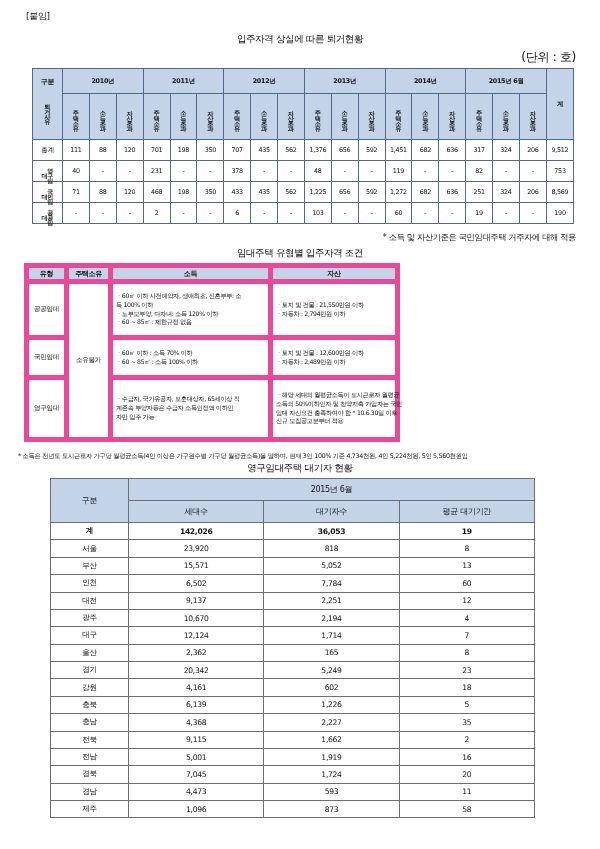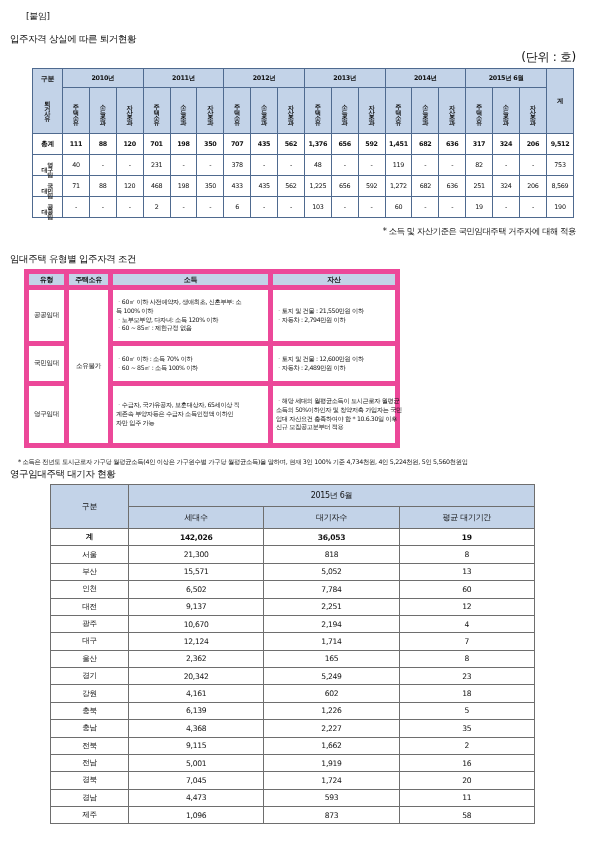--- a/index.html
+++ b/index.html
@@ -17,21 +17,21 @@
 
   .page { padding: 6px 10px 0 10px; position: relative; }
 
   .attach-tag {
     font-size: 9px;
     margin: 4px 0 0 16px;
     letter-spacing: -0.3px;
   }
 
   .tbl-title {
-    text-align: left;
+    text-align: center;
     font-size: 9.5px;
     margin: 10px 0 3px 0;
     letter-spacing: -0.4px;
   }
   .unit-note {
     text-align: right;
     font-size: 12px;
     margin: 0 14px 2px 0;
     letter-spacing: -0.3px;
   }
@@ -52,36 +52,36 @@
     letter-spacing: -0.3px;
   }
   table.t1 thead th {
     background: #c3d3e8;
     font-weight: bold;
     height: 11px;
   }
   table.t1 thead th.tall {
     height: 46px;
   }
-  table.t1 thead th.grp { height: 19px; }
+  table.t1 thead th.grp { height: 25px; }
   .vtext {
     writing-mode: vertical-rl;
     text-orientation: upright;
     display: inline-block;
     line-height: 0.95;
     font-size: 6.2px;
     letter-spacing: -1px;
   }
   .vstack { display:flex; justify-content:center; align-items:center; height:100%; }
   table.t1 tbody td { height: 21px; background:#ffffff; }
   table.t1 tbody td.rowhead {
     background: #ffffff;
     font-weight: bold;
   }
-  table.t1 tbody tr.total td { font-weight: bold; }
+  table.t1 tbody tr.total td { font-weight: normal; }
   .c-narrow { width: 22px; }
   .c-sum { width: 27px; }
   .c-head { width: 30px; }
 
   
   .note-right {
     text-align: right;
     font-size: 8.3px;
     margin: 8px 14px 0 0;
     letter-spacing: -0.4px;
@@ -381,21 +381,21 @@
             <td class="c-narrow">-</td>
             <td class="c-narrow">-</td>
             <td class="c-sum">190</td>
           </tr>
         </tbody>
     </table>
   </div>
 
   <div class="note-right">* 소득 및 자산기준은 국민임대주택 거주자에 대해 적용</div>
 
-  <div class="tbl-title" style="margin-top:16px;">임대주택 유형별 입주자격 조건</div>
+  <div class="tbl-title" style="margin-top:4px;">임대주택 유형별 입주자격 조건</div>
 
   <div class="t2-wrap">
     <table class="t2">
       <thead>
         <tr>
           <th style="width:40px;">유형</th>
           <th style="width:44px;">주택소유</th>
           <th style="width:160px;">소득</th>
           <th>자산</th>
         </tr>
@@ -463,21 +463,21 @@
       </thead>
       <tbody id="t3-body">
           <tr class="sum">
             <td class="region">계</td>
             <td class="">142,026</td>
             <td class="">36,053</td>
             <td class="">19</td>
           </tr>
           <tr>
             <td class="region">서울</td>
-            <td class="">21,300</td>
+            <td class="">23,920</td>
             <td class="">818</td>
             <td class="">8</td>
           </tr>
           <tr>
             <td class="region">부산</td>
             <td class="">15,571</td>
             <td class="">5,052</td>
             <td class="">13</td>
           </tr>
           <tr>

